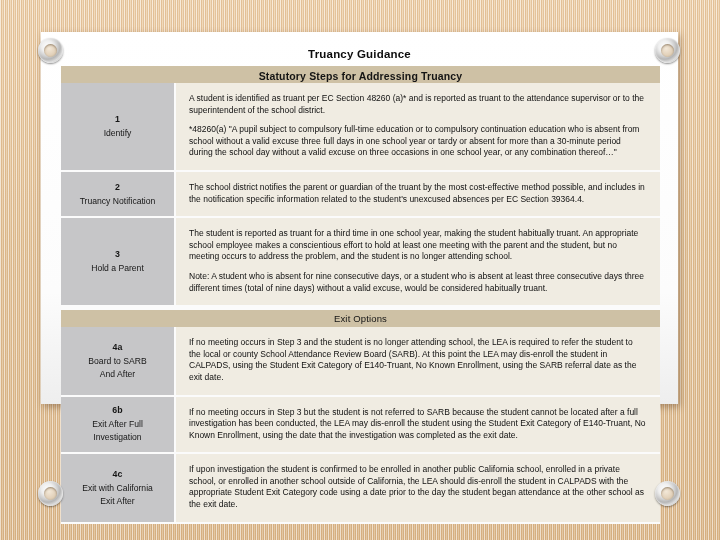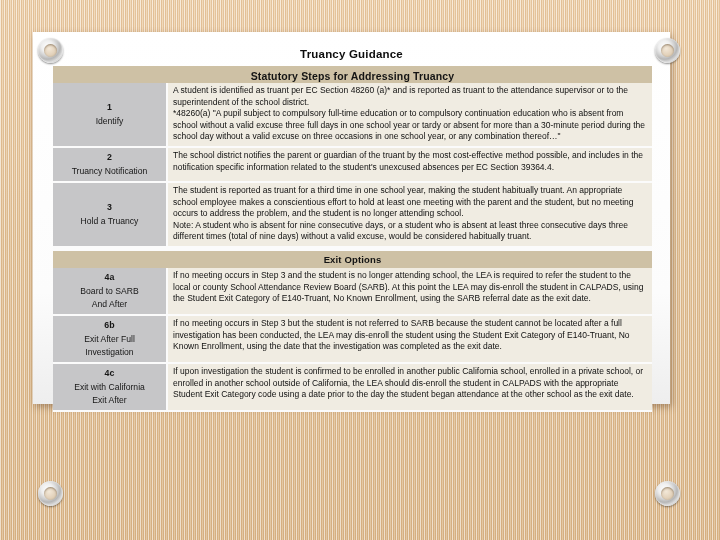--- a/index.html
+++ b/index.html
@@ -30,21 +30,21 @@
         rgba(255,255,255,0.20) 3px,
         rgba(170,120,72,0.16) 3px,
         rgba(170,120,72,0.16) 4px
       ),
       linear-gradient(180deg, #efd2ac 0%, #e3c398 45%, #dcb98c 100%);
   }
 
   
   #card {
     position: absolute;
-    left: 33px;
+    left: 41px;
     top: 32px;
     width: 637px;
     height: 372px;
     background: #fbfbfb;
     background-image: linear-gradient(180deg,#ffffff 0%, #fcfcfc 70%, #eeeeee 100%);
     box-shadow: 2px 3px 7px rgba(90,60,30,0.42);
   }
 
   
   .grommet {
@@ -103,21 +103,21 @@
   .bar {
     background: #cec1a5;
     text-align: center;
     font-size: 10.5px;
     font-weight: bold;
     color: #141414;
     padding: 4px 0 1px 0;
     letter-spacing: .15px;
   }
   .bar.sub {
-    font-weight: bold;
+    font-weight: normal;
     font-size: 9.5px;
     padding: 3px 0 3px 0;
   }
 
   .step {
     width: 105px;
     background: #c6c6c8;
     text-align: center;
     vertical-align: middle;
     font-size: 8.6px;
@@ -138,21 +138,21 @@
   .body {
     background: #f0ece2;
     font-size: 8.5px;
     color: #101010;
     line-height: 11.6px;
     padding: 2px 6px 3px 5px;
     vertical-align: top;
     border-bottom: 2px solid #fbfbfb;
     text-align: left;
   }
-  .body p { margin: 0; }
+  .body p { margin: 8px; }
   .spacer td { height: 3px; padding: 0; background: #fbfbfb; border: 0; }
 </style>
 </head>
 <body>
 
 <div id="slide">
 
   <div id="card">
 
     <div id="title">Truancy Guidance</div>
@@ -180,21 +180,21 @@
             <span class="lbl">Truancy Notification</span>
           </td>
           <td class="body">
             <p>The school district notifies the parent or guardian of the truant by the most cost-effective method possible, and includes in the notification specific information related to the student's unexcused absences per EC Section 39364.4.</p>
           </td>
         </tr>
 
         <tr>
           <td class="step">
             <span class="num">3</span>
-            <span class="lbl">Hold a Truancy</span>
+            <span class="lbl">Hold a Parent</span>
           </td>
           <td class="body">
             <p>The student is reported as truant for a third time in one school year, making the student habitually truant. An appropriate school employee makes a conscientious effort to hold at least one meeting with the parent and the student, but no meeting occurs to address the problem, and the student is no longer attending school.</p>
             <p>Note: A student who is absent for nine consecutive days, or a student who is absent at least three consecutive days three different times (total of nine days) without a valid excuse, would be considered habitually truant.</p>
           </td>
         </tr>
 
         <tr class="spacer">
             <td colspan="2"></td>
           </tr>

